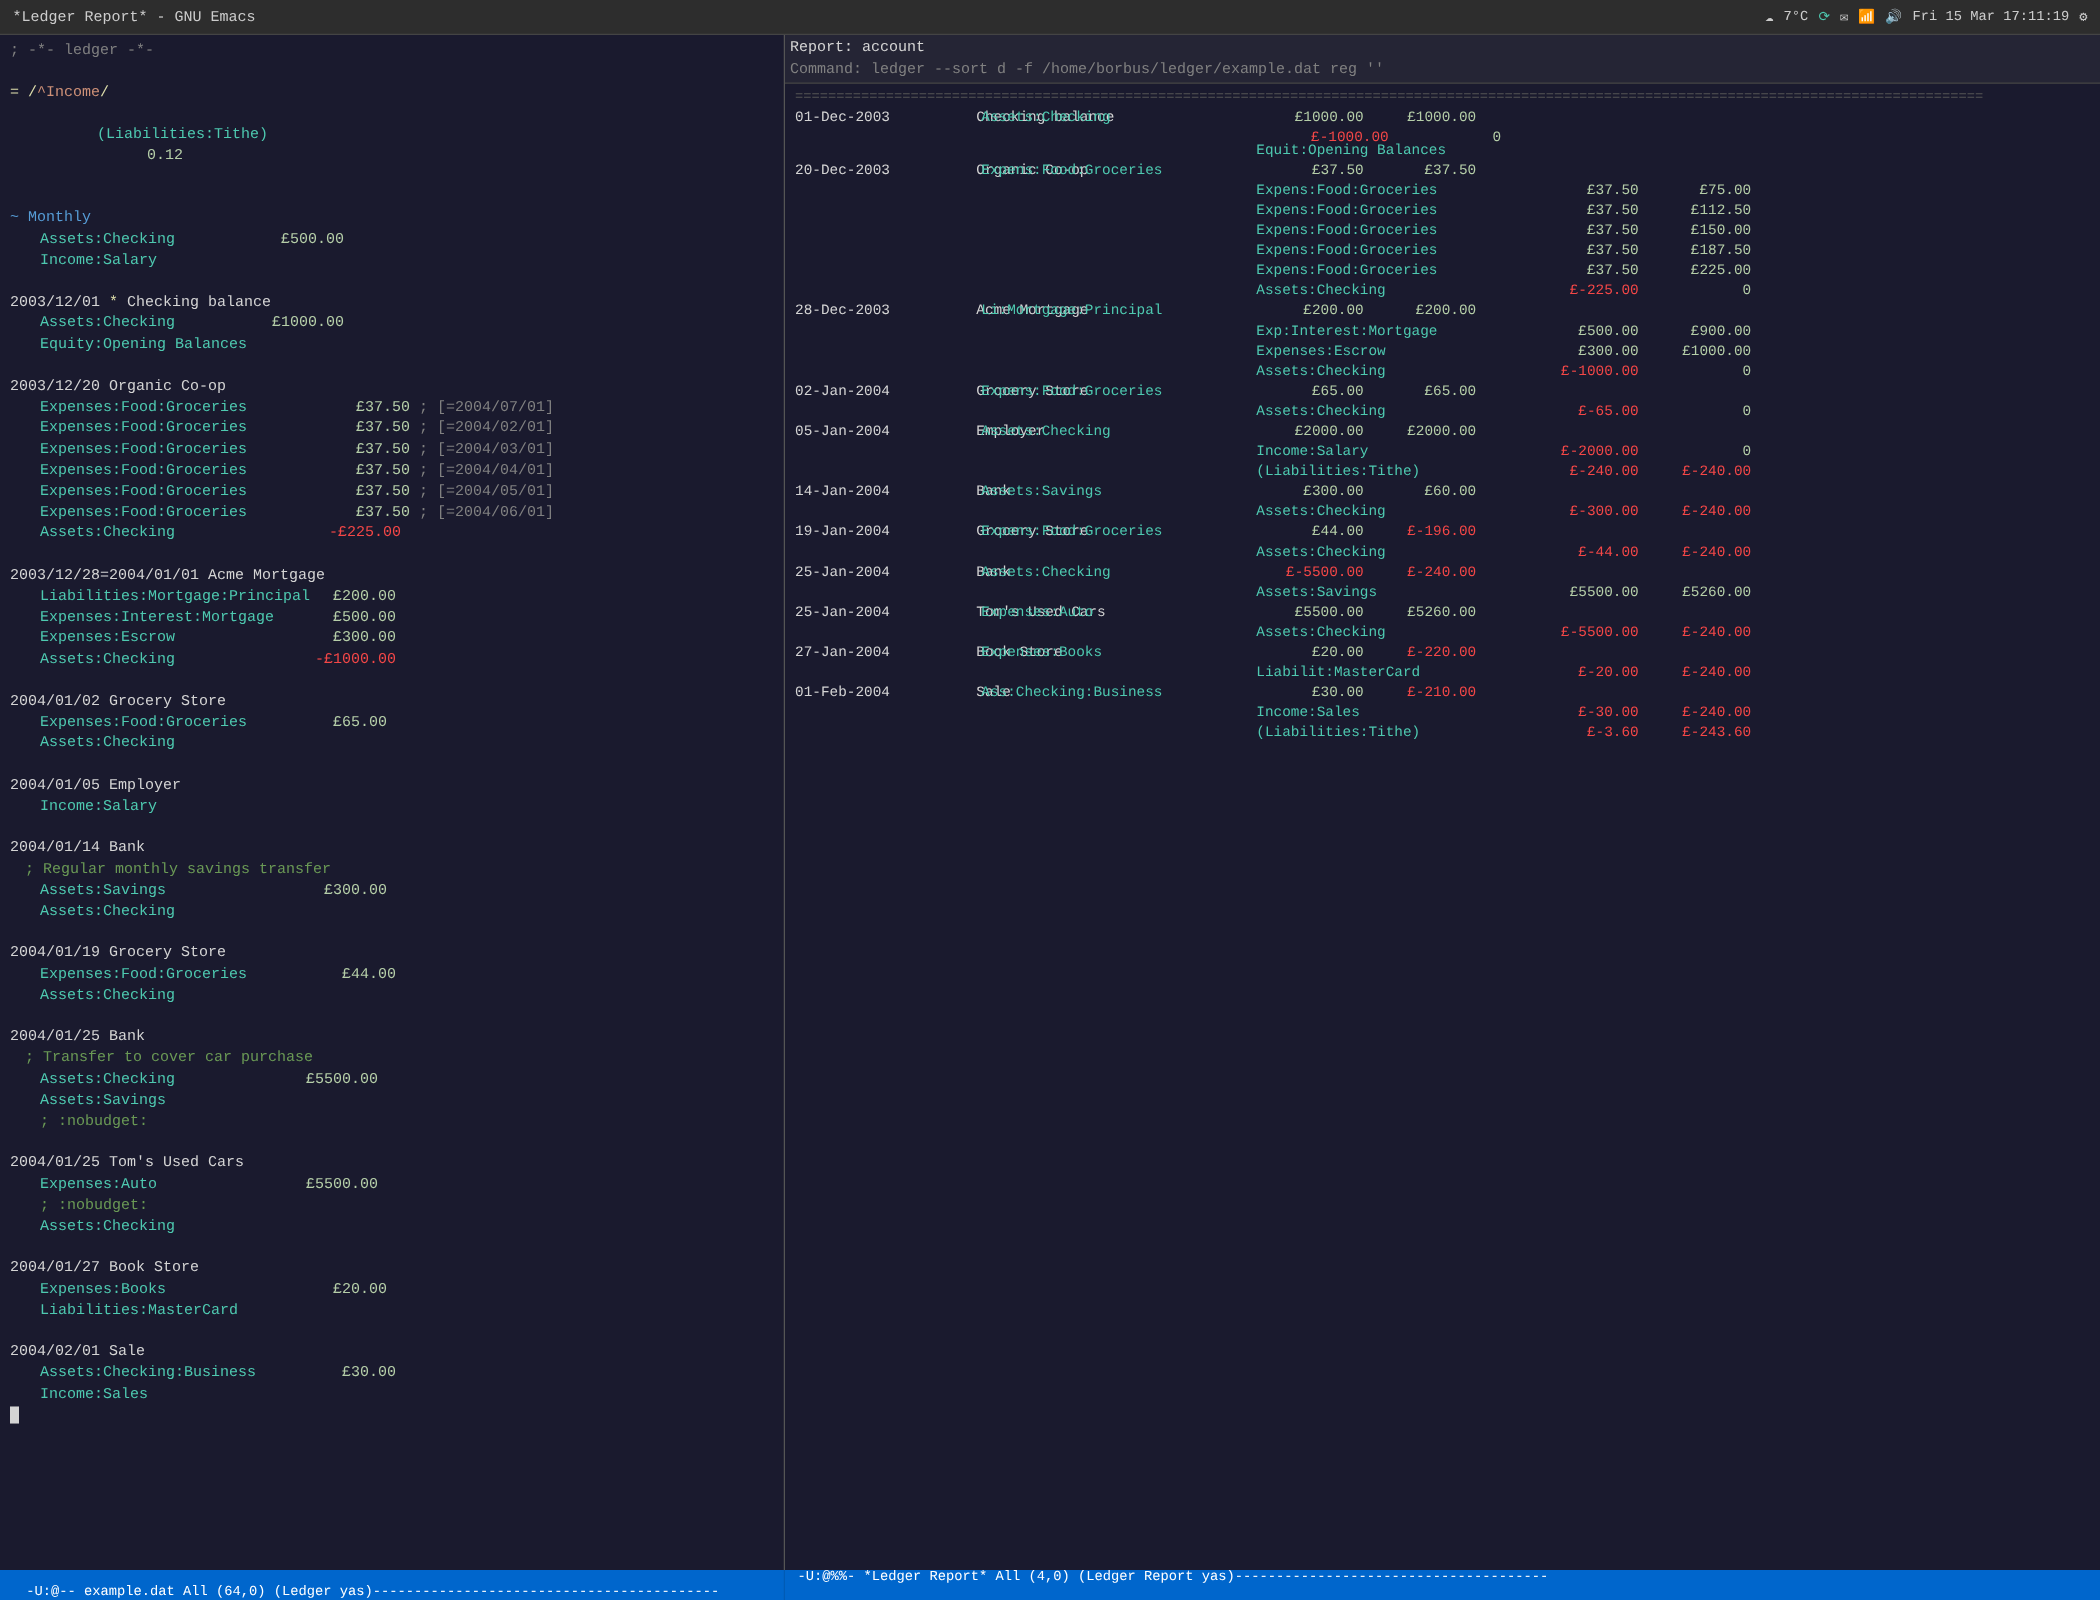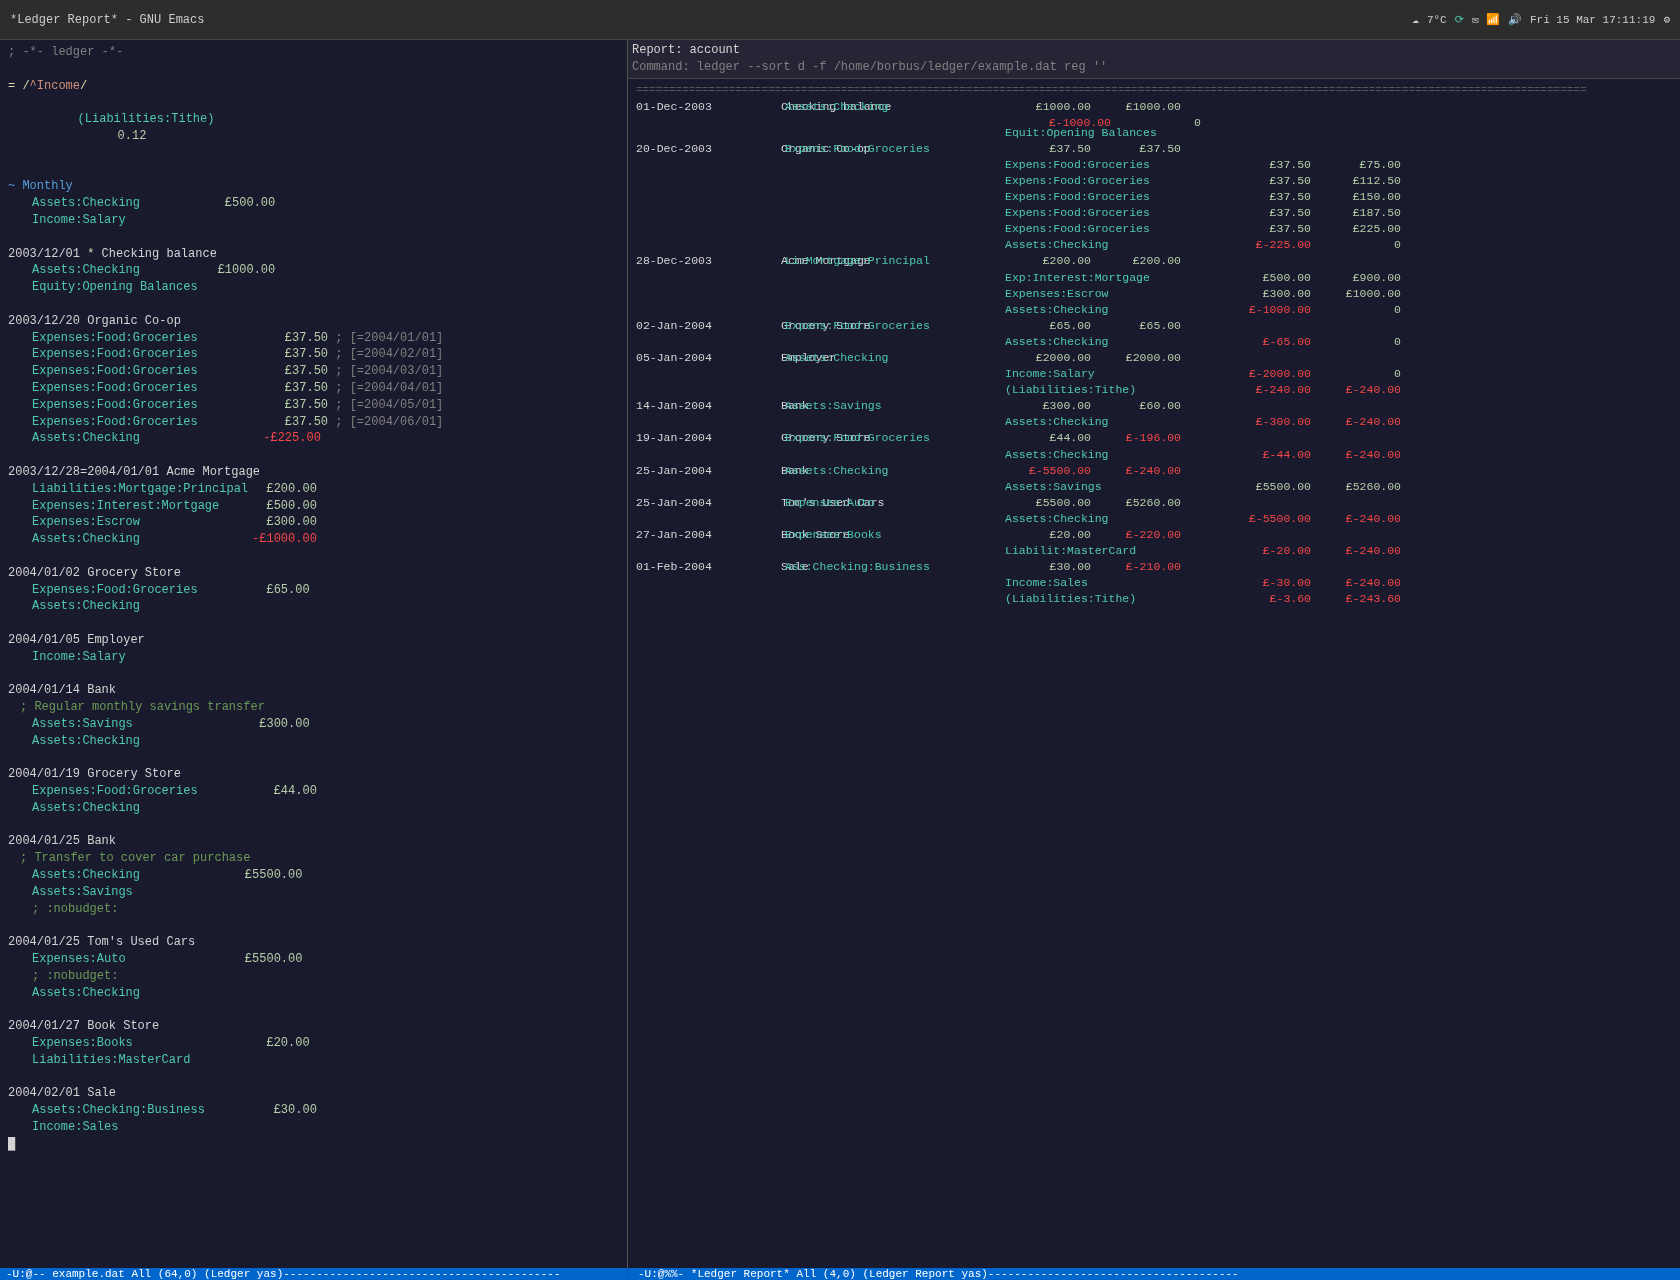--- a/index.html
+++ b/index.html
@@ -9,21 +9,21 @@
       font-family: 'Courier New', Courier, monospace;
       font-size: 12px;
       width: 1680px;
       height: 1280px;
       overflow: hidden;
     }
 
     
     .titlebar {
       background: #2d2d2d;
-      height: 40px;
+      height: 28px;
       display: flex;
       align-items: center;
       justify-content: space-between;
       padding: 0 10px;
       border-bottom: 1px solid #444;
     }
     .titlebar-title {
       color: #cccccc;
       font-size: 12px;
     }
@@ -70,24 +70,24 @@
     .statusbar {
       height: 24px;
       background: #0066cc;
       display: flex;
       align-items: center;
       font-size: 11px;
       color: #ffffff;
     }
     .status-left {
       background: #0066cc;
-      padding: 0 6px;
+      padding: 0 21px;
       height: 100%;
       display: flex;
-      align-items: flex-start;
+      align-items: flex-end;
       min-width: 628px;
       border-right: 1px solid #005bb5;
     }
     .status-right {
       background: #0066cc;
       padding: 0 10px;
       height: 100%;
       display: flex;
       align-items: flex-start;
       flex: 1;
@@ -175,21 +175,21 @@
       <div class="line indent2 cyan">Assets:Checking<span class="light-green" style="padding-left:20px;">         £500.00</span></div>
       <div class="line indent2 cyan">Income:Salary</div>
       <div class="line"> </div>
 
       <div class="line"><span class="white">2003/12/01 </span><span class="yellow">*</span><span class="white"> Checking balance</span></div>
       <div class="line indent2 cyan">Assets:Checking<span class="light-green" style="padding-left:20px;">        £1000.00</span></div>
       <div class="line indent2 cyan">Equity:Opening Balances</div>
       <div class="line"> </div>
 
       <div class="line"><span class="white">2003/12/20 Organic Co-op</span></div>
-      <div class="line indent2"><span class="cyan">Expenses:Food:Groceries</span><span class="light-green" style="padding-left:8px;">           £37.50</span><span class="gray"> ; [=2004/01/01]</span></div>
+      <div class="line indent2"><span class="cyan">Expenses:Food:Groceries</span><span class="light-green" style="padding-left:8px;">           £37.50</span><span class="gray"> ; [=2004/07/01]</span></div>
       <div class="line indent2"><span class="cyan">Expenses:Food:Groceries</span><span class="light-green" style="padding-left:8px;">           £37.50</span><span class="gray"> ; [=2004/02/01]</span></div>
       <div class="line indent2"><span class="cyan">Expenses:Food:Groceries</span><span class="light-green" style="padding-left:8px;">           £37.50</span><span class="gray"> ; [=2004/03/01]</span></div>
       <div class="line indent2"><span class="cyan">Expenses:Food:Groceries</span><span class="light-green" style="padding-left:8px;">           £37.50</span><span class="gray"> ; [=2004/04/01]</span></div>
       <div class="line indent2"><span class="cyan">Expenses:Food:Groceries</span><span class="light-green" style="padding-left:8px;">           £37.50</span><span class="gray"> ; [=2004/05/01]</span></div>
       <div class="line indent2"><span class="cyan">Expenses:Food:Groceries</span><span class="light-green" style="padding-left:8px;">           £37.50</span><span class="gray"> ; [=2004/06/01]</span></div>
       <div class="line indent2"><span class="cyan">Assets:Checking</span><span class="red" style="padding-left:8px;">                -£225.00</span></div>
       <div class="line"> </div>
 
       <div class="line"><span class="white">2003/12/28=2004/01/01 Acme Mortgage</span></div>
       <div class="line indent2 cyan">Liabilities:Mortgage:Principal<span class="light-green" style="padding-left:4px;">  £200.00</span></div>

